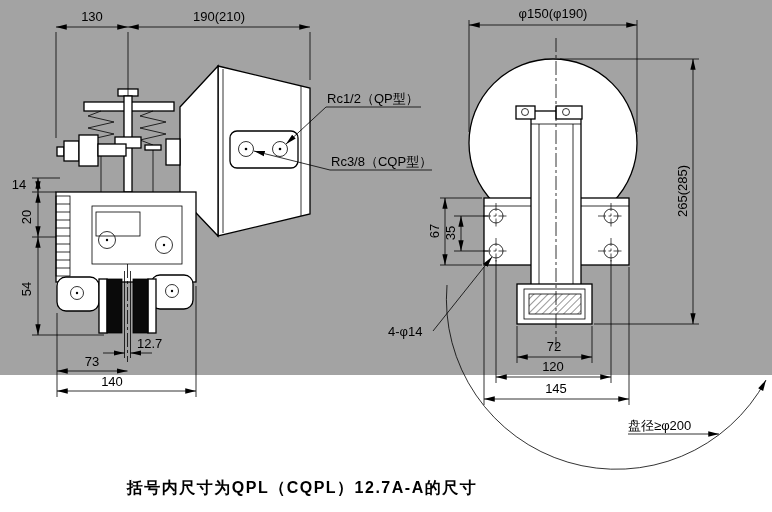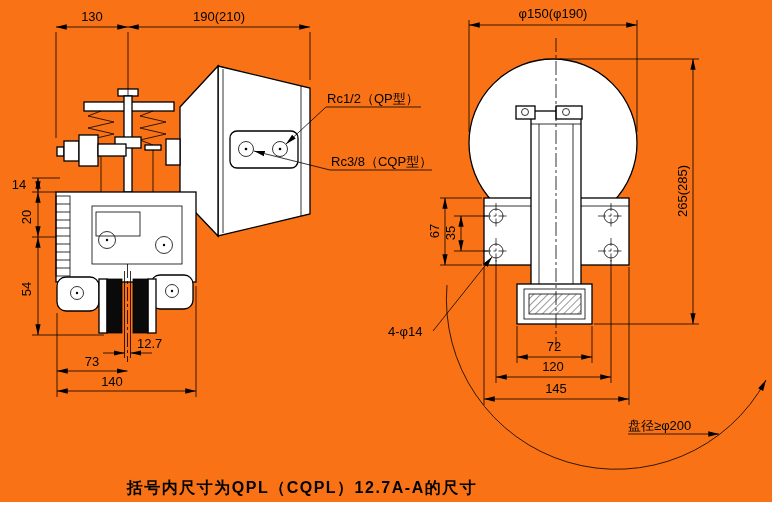--- a/index.html
+++ b/index.html
@@ -1,17 +1,17 @@
 <!DOCTYPE html>
 <html><head>
 <meta charset="utf-8">
 <style>
   html,body{margin:0;padding:0;background:#ffffff;}
   body{width:772px;height:512px;overflow:hidden;}
-  .page{position:relative;width:772px;height:502px;background:#f97316;}
+  .page{position:relative;width:772px;height:375px;background:#a3a3a3;}
   svg text{font-family:"Liberation Sans","DejaVu Sans",sans-serif;font-size:13px;fill:#000;}
   .cap{font-size:16px;font-weight:bold;letter-spacing:1.5px;}
   .olf{fill:#fff;stroke:#000;stroke-width:1.3;}
   .thin{fill:none;stroke:#000;stroke-width:0.8;}
   .dim{fill:none;stroke:#000;stroke-width:0.8;}
   .cl{fill:none;stroke:#000;stroke-width:0.8;stroke-dasharray:14 3 3 3;}
   .hcl{fill:none;stroke:#000;stroke-width:0.7;stroke-dasharray:8 2.5 2.5 2.5;}
   .blk{fill:#0a0a0a;stroke:#000;stroke-width:0.8;}
   .dot{fill:#000;stroke:none;}
 </style>

